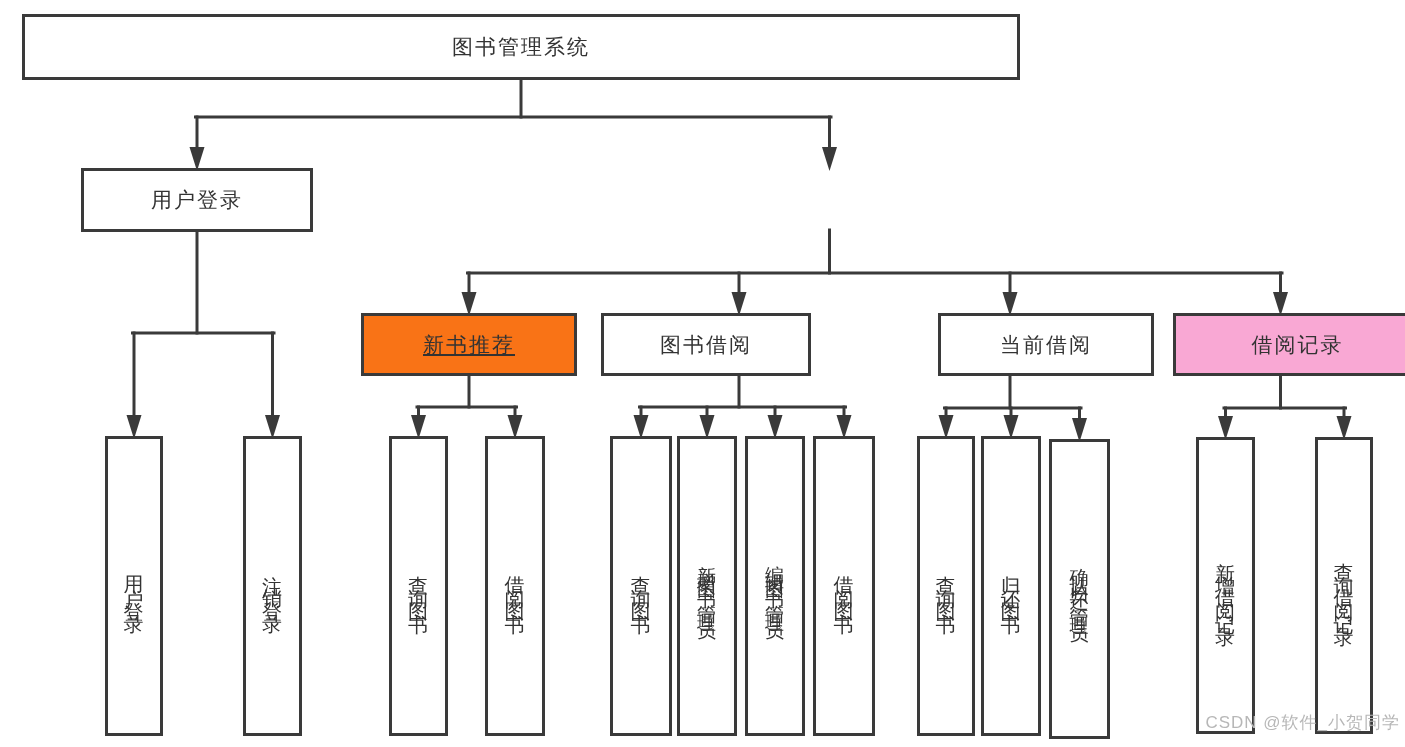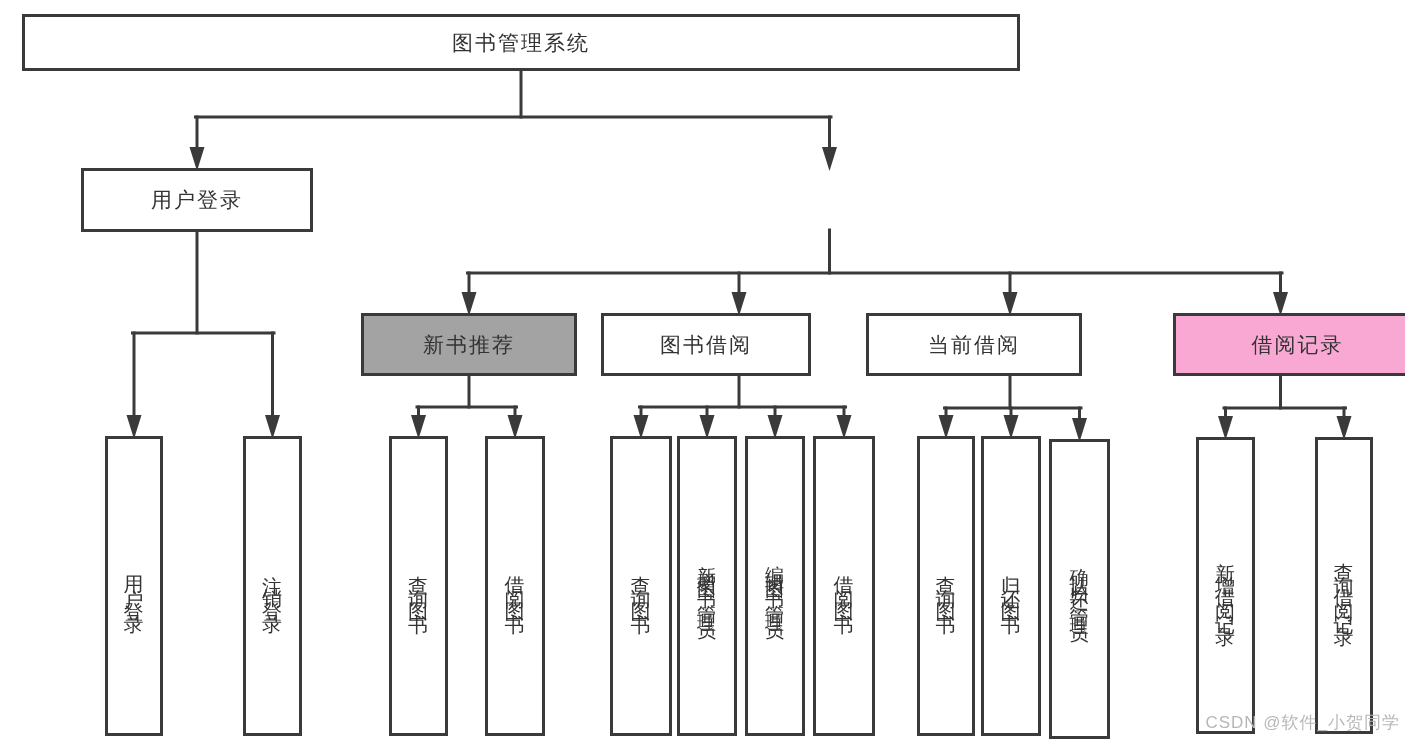--- a/index.html
+++ b/index.html
@@ -115,25 +115,25 @@
       <line x1="1079.5" y1="408" x2="1079.5" y2="425" stroke="#3a3a3a" stroke-width="3" stroke-linecap="square"></line>
       <polygon points="1072,418 1087,418 1079.5,442" fill="#3a3a3a"></polygon>
       <line x1="1280.5" y1="374" x2="1280.5" y2="408" stroke="#3a3a3a" stroke-width="3" stroke-linecap="square"></line>
       <line x1="1224" y1="408" x2="1345.5" y2="408" stroke="#3a3a3a" stroke-width="3" stroke-linecap="square"></line>
       <line x1="1225.5" y1="408" x2="1225.5" y2="423" stroke="#3a3a3a" stroke-width="3" stroke-linecap="square"></line>
       <polygon points="1218,416 1233,416 1225.5,440" fill="#3a3a3a"></polygon>
       <line x1="1344" y1="408" x2="1344" y2="423" stroke="#3a3a3a" stroke-width="3" stroke-linecap="square"></line>
       <polygon points="1336.5,416 1351.5,416 1344,440" fill="#3a3a3a"></polygon>
     </svg>
   <div id="watermark">CSDN @软件_小贺同学</div>
-<div class="node h" style="left: 22px; top: 14px; width: 998px; height: 57px; border-color: rgb(58, 58, 58); background: rgb(255, 255, 255); color: rgb(51, 51, 51);">图书管理系统</div>
+<div class="node h" style="left: 22px; top: 14px; width: 998px; height: 66px; border-color: rgb(58, 58, 58); background: rgb(255, 255, 255); color: rgb(51, 51, 51);">图书管理系统</div>
     <div class="node h" style="left: 81px; top: 168px; width: 232px; height: 64px; border-color: rgb(58, 58, 58); background: rgb(255, 255, 255); color: rgb(51, 51, 51);">用户登录</div>
-    <div class="node h" style="left: 361px; top: 313px; width: 216px; height: 63px; border-color: rgb(58, 58, 58); background: #a3a3a3; color: rgb(51, 51, 51);">新书推荐</div>
+    <div class="node h" style="left: 361px; top: 313px; width: 216px; height: 63px; border-color: rgb(58, 58, 58); background: #f97316; color: rgb(51, 51, 51); text-decoration: underline;">新书推荐</div>
     <div class="node h" style="left: 601px; top: 313px; width: 210px; height: 63px; border-color: rgb(58, 58, 58); background: rgb(255, 255, 255); color: rgb(51, 51, 51);">图书借阅</div>
-    <div class="node h" style="left: 866px; top: 313px; width: 216px; height: 63px; border-color: rgb(58, 58, 58); background: rgb(255, 255, 255); color: rgb(51, 51, 51);">当前借阅</div>
+    <div class="node h" style="left: 938px; top: 313px; width: 216px; height: 63px; border-color: rgb(58, 58, 58); background: rgb(255, 255, 255); color: rgb(51, 51, 51);">当前借阅</div>
     <div class="node h" style="left: 1173px; top: 313px; width: 249px; height: 63px; border-color: rgb(58, 58, 58); background: #f9a8d4; color: rgb(51, 51, 51);">借阅记录</div>
     <div class="node v" style="left: 105px; top: 436px; width: 58px; height: 300px; border-color: rgb(58, 58, 58); background: rgb(255, 255, 255); color: rgb(51, 51, 51);">用户登录</div>
     <div class="node v" style="left: 243px; top: 436px; width: 59px; height: 300px; border-color: rgb(58, 58, 58); background: rgb(255, 255, 255); color: rgb(51, 51, 51);">注销登录</div>
     <div class="node v" style="left: 389px; top: 436px; width: 59px; height: 300px; border-color: rgb(58, 58, 58); background: rgb(255, 255, 255); color: rgb(51, 51, 51);">查询图书</div>
     <div class="node v" style="left: 485px; top: 436px; width: 60px; height: 300px; border-color: rgb(58, 58, 58); background: rgb(255, 255, 255); color: rgb(51, 51, 51);">借阅图书</div>
     <div class="node v" style="left: 610px; top: 436px; width: 62px; height: 300px; border-color: rgb(58, 58, 58); background: rgb(255, 255, 255); color: rgb(51, 51, 51);">查询图书</div>
     <div class="node v long" style="left: 677px; top: 436px; width: 60px; height: 300px; border-color: rgb(58, 58, 58); background: rgb(255, 255, 255); color: rgb(51, 51, 51);">新增图书（管理员）</div>
     <div class="node v long" style="left: 745px; top: 436px; width: 60px; height: 300px; border-color: rgb(58, 58, 58); background: rgb(255, 255, 255); color: rgb(51, 51, 51);">编辑图书（管理员）</div>
     <div class="node v" style="left: 813px; top: 436px; width: 62px; height: 300px; border-color: rgb(58, 58, 58); background: rgb(255, 255, 255); color: rgb(51, 51, 51);">借阅图书</div>
     <div class="node v" style="left: 917px; top: 436px; width: 58px; height: 300px; border-color: rgb(58, 58, 58); background: rgb(255, 255, 255); color: rgb(51, 51, 51);">查询图书</div>

